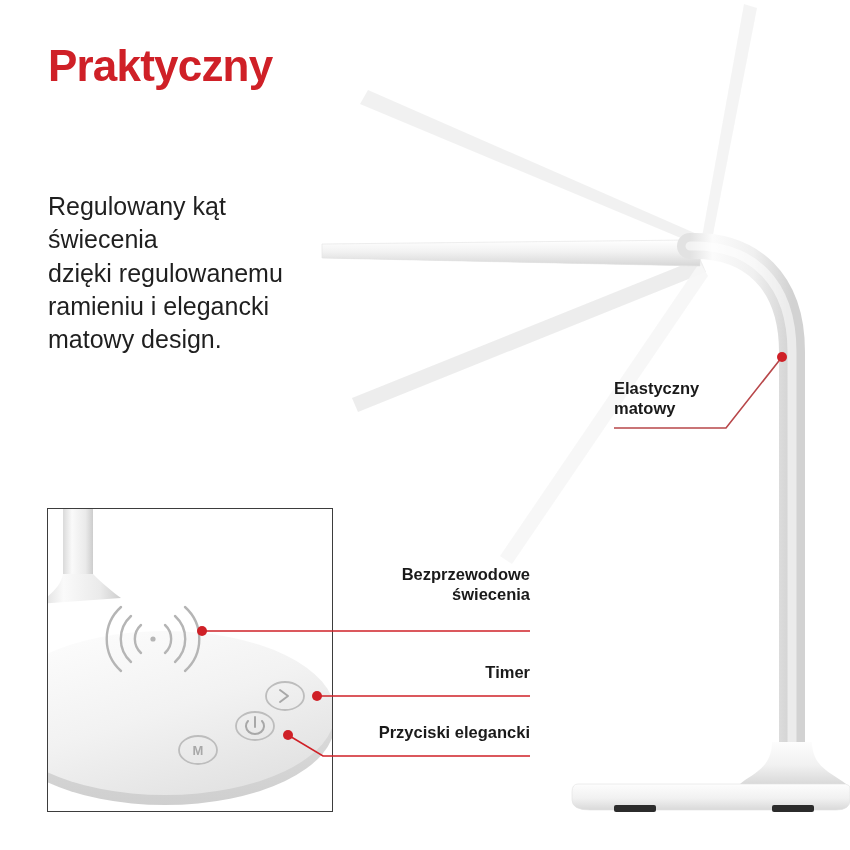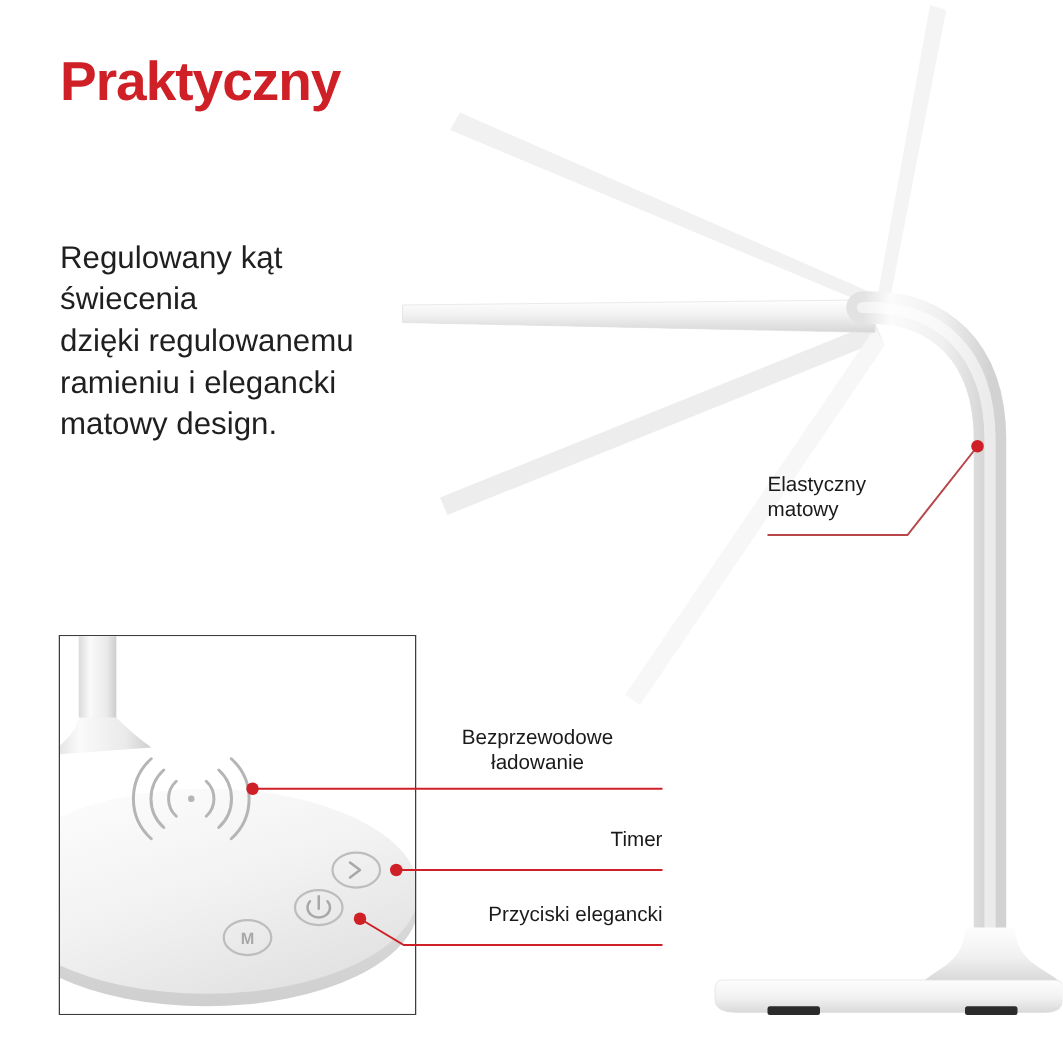--- a/index.html
+++ b/index.html
@@ -73,36 +73,35 @@
   }
 
   
   .callout {
     position: absolute;
     color: #1a1a1a;
     font-size: 16.5px;
     line-height: 1.24;
     font-weight: normal;
   }
-  .callout .cl-line { display: block; }
+  .callout .cl-line { display: block; font-weight: bold; }
 
   .callout.right-al { text-align: right; }
   .callout.left-al  { text-align: left; }
 
   #callout-elastyczny {
     left: 614px;
     top: 378px;
     width: 160px;
   }
 
   #callout-wireless {
     left: 330px;
-    top: 580px;
+    top: 564px;
     width: 200px;
-    text-align: center;
   }
 
   #callout-timer {
     left: 330px;
     top: 662px;
     width: 200px;
   }
 
   #callout-touch {
     left: 330px;
@@ -259,21 +258,21 @@
     </g>
   </svg>
 
   <div class="callout left-al" id="callout-elastyczny">
     <span class="cl-line">Elastyczny</span>
     <span class="cl-line">matowy</span>
   </div>
 
   <div class="callout right-al" id="callout-wireless">
     <span class="cl-line">Bezprzewodowe</span>
-    <span class="cl-line">ładowanie</span>
+    <span class="cl-line">świecenia</span>
   </div>
 
   <div class="callout right-al" id="callout-timer">
     <span class="cl-line">Timer</span>
   </div>
 
   <div class="callout right-al" id="callout-touch">
     <span class="cl-line">Przyciski elegancki</span>
   </div>
 

